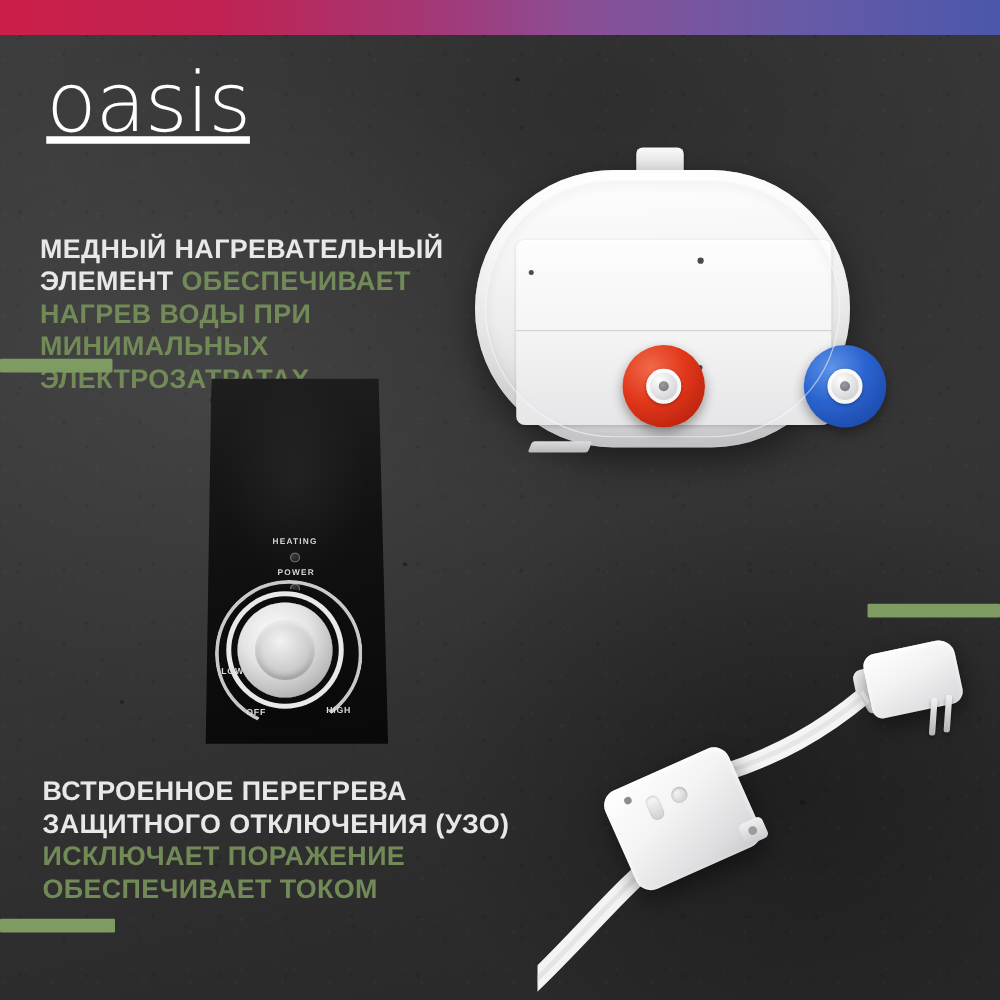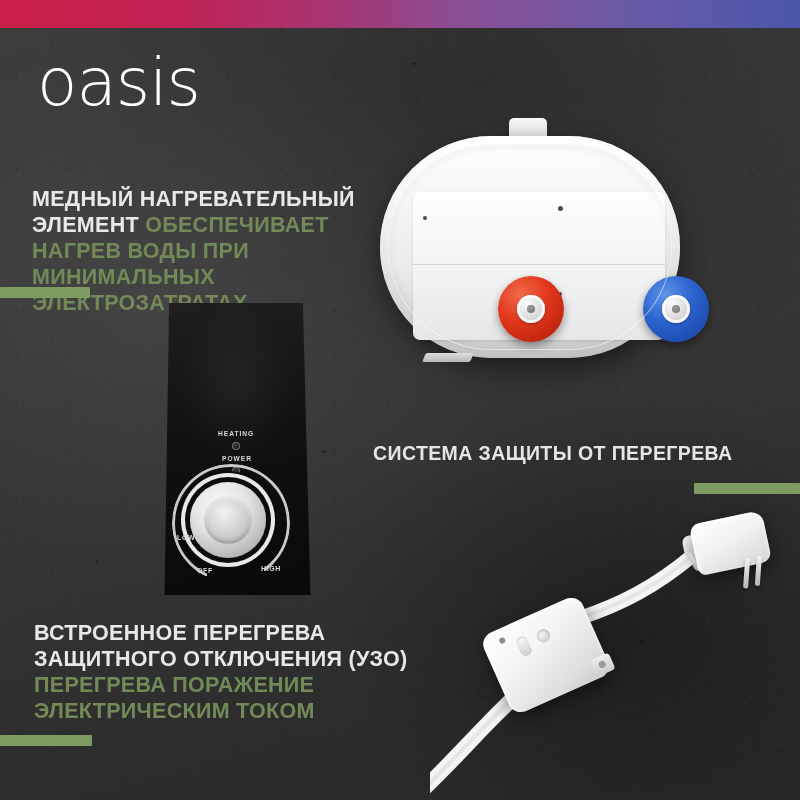--- a/index.html
+++ b/index.html
@@ -23,21 +23,21 @@
       radial-gradient(circle at 48% 88%, rgba(255,255,255,.045) 0 1px, transparent 1.5px),
       radial-gradient(circle at 22% 44%, rgba(0,0,0,.16) 0 1px, transparent 1.4px);
     background-size:37px 41px,53px 47px,29px 33px,61px 59px,43px 39px,67px 71px;
   }
   .speck{position:absolute;border-radius:50%;background:#141414;opacity:.55;pointer-events:none;}
 
   .topbar{position:absolute;left:0;top:0;width:800px;height:28px;
     background:linear-gradient(90deg,#cb1f48 0%,#c02253 22%,#a13a79 45%,#8a4f95 58%,#6a5aa6 78%,#4b57ab 100%);}
 
   .logo{position:absolute;left:37px;top:50px;font-size:66px;line-height:1;color:#fff;
-    font-family:"DejaVu Sans","Liberation Sans",sans-serif;font-weight:300;letter-spacing:-1px;}
+    font-family:"DejaVu Sans","Liberation Sans",sans-serif;font-weight:300;letter-spacing:-1px;text-decoration:underline;}
 
   .txtblock{position:absolute;color:#e8e8e8;font-weight:700;letter-spacing:.3px;}
   .txt-top{left:32px;top:146px;font-size:21.5px;line-height:26px;width:360px;margin-top:40px;}
   .txt-bot{left:34px;top:620px;font-size:21.5px;line-height:26px;width:390px;}
   .green{color:#728a57;}
   .white{color:#e8e8e8;}
 
   .midtext{position:absolute;left:373px;top:442px;color:#e6e6e6;font-weight:700;
     font-size:19.5px;letter-spacing:.4px;}
 
@@ -180,21 +180,20 @@
     <div class="p-led" style="left:72px;top:142px;"></div>
     <div class="p-lab" style="left:62px;top:155px;">POWER</div>
     <div class="p-led" style="left:72px;top:167px;"></div>
     <div class="knob-arc"></div>
     <div class="knob"></div>
     <div class="tick" style="left:17px;top:234px;">LOW</div>
     <div class="tick" style="left:37px;top:267px;">OFF</div>
     <div class="tick" style="left:101px;top:265px;">HIGH</div>
   </div>
 
-  <div class="midtext">СИСТЕМА ЗАЩИТЫ ОТ ПЕРЕГРЕВА</div>
   <div class="bar bar-b"></div>
 
   <div class="plug">
     <svg class="cord" viewBox="0 0 370 300">
       <path d="M -18 300 C 30 256, 62 214, 104 180" stroke="#f4f4f5" stroke-width="15" fill="none" stroke-linecap="round"></path>
       <path d="M -18 300 C 30 256, 62 214, 104 180" stroke="#d3d3d6" stroke-width="4" fill="none" stroke-linecap="round" opacity=".45"></path>
       <path d="M 150 118 C 192 104, 226 86, 262 56" stroke="#f4f4f5" stroke-width="14" fill="none" stroke-linecap="round"></path>
       <path d="M 150 118 C 192 104, 226 86, 262 56" stroke="#d3d3d6" stroke-width="4" fill="none" stroke-linecap="round" opacity=".4"></path>
     </svg>
     <div class="rcd">
@@ -207,18 +206,18 @@
       <div class="ph-neck">
         <div class="ribs"></div>
       </div>
       <div class="ph-body"></div>
       <div class="ph-pin ph-pin1"></div>
       <div class="ph-pin ph-pin2"></div>
     </div>
   </div>
 
   <div class="txtblock txt-bot">
-    <span class="white">ВСТРОЕННОЕ ПЕРЕГРЕВА ЗАЩИТНОГО ОТКЛЮЧЕНИЯ (УЗО) </span><span class="green">ПЕРЕГРЕВА ПОРАЖЕНИЕ ЭЛЕКТРИЧЕСКИМ ТОКОМ</span>
+    <span class="white">ВСТРОЕННОЕ ПЕРЕГРЕВА ЗАЩИТНОГО ОТКЛЮЧЕНИЯ (УЗО) </span><span class="green">ИСКЛЮЧАЕТ ПОРАЖЕНИЕ ОБЕСПЕЧИВАЕТ ТОКОМ</span>
   </div>
 
   <div class="bar bar-c"></div>
 
 </div>
 
 </body></html>

